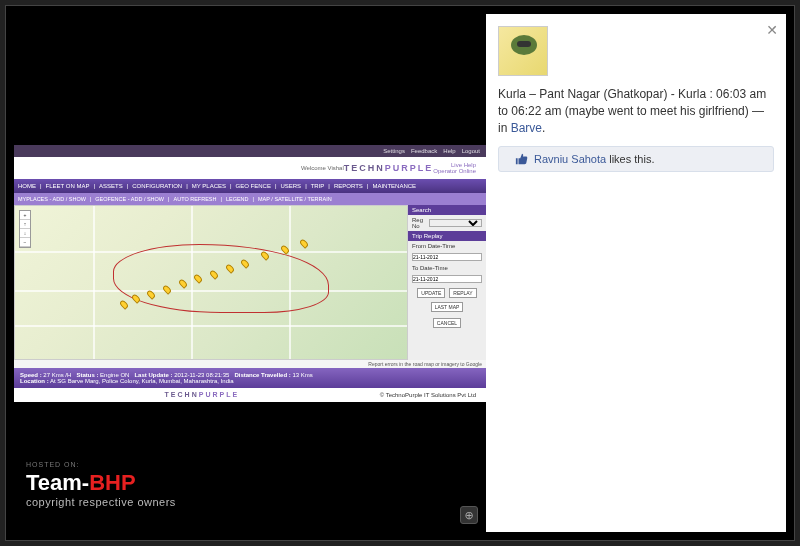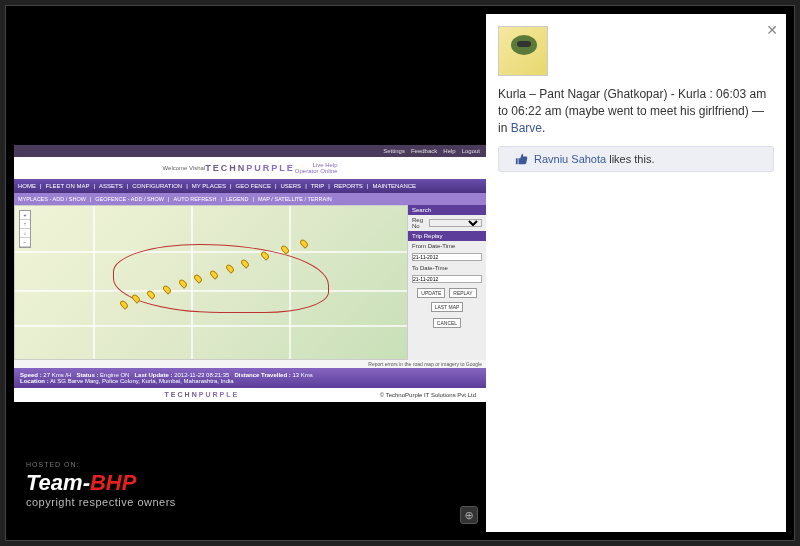--- a/index.html
+++ b/index.html
@@ -4,21 +4,21 @@
 <style>
 *{box-sizing:border-box;margin:0;padding:0;font-family:"Lucida Grande","Tahoma",Verdana,Arial,sans-serif}
 body{background:#222;width:800px;height:546px;position:relative;overflow:hidden}
 .outer{position:absolute;top:5px;left:5px;right:5px;bottom:5px;background:#000;border:1px solid #444}
 .lightbox{position:absolute;top:8px;left:8px;right:8px;bottom:8px;display:flex}
 .photo-side{flex:1;background:#000;display:flex;align-items:center;justify-content:center;position:relative}
 .photo-wrap{width:100%;height:auto;background:#fff;position:relative}
 .app-screenshot{width:100%;font-size:7px;color:#333}
 .app-topbar{background:#4a3a5c;color:#fff;height:12px;display:flex;justify-content:flex-end;align-items:center;padding:0 6px;font-size:6px;gap:6px}
 .app-topbar span{opacity:.8}
-.app-header{background:#fff;height:22px;display:flex;align-items:center;justify-content:center;padding:0 10px}
+.app-header{background:#fff;height:22px;display:flex;align-items:center;justify-content:flex-end;padding:0 10px}
 .welcome{font-size:6px;color:#666}
 .logo{font-size:9px;font-weight:bold;letter-spacing:2px}
 .logo .t1{color:#6b5a8e}
 .logo .t2{color:#8a6bbf}
 .livehelp{font-size:6px;color:#8a6bbf;text-align:right}
 .app-nav{background:#5c3d99;background:linear-gradient(#6b4eb0,#4a3280);color:#fff;height:14px;display:flex;align-items:center;padding:0 4px;font-size:6px;gap:4px}
 .app-nav span{white-space:nowrap}
 .app-subnav{background:#9b7fd1;color:#fff;height:12px;display:flex;align-items:center;padding:0 4px;font-size:5.5px;gap:4px}
 .app-body{display:flex;height:155px}
 .map-area{flex:1;background:#e8eef0;position:relative;overflow:hidden;border:1px solid #ccc}
@@ -52,21 +52,21 @@
 .gear{display:inline-block;width:10px;height:10px;vertical-align:middle;margin-left:2px;color:#999}
 .post-text{font-size:12px;line-height:1.4;color:#333;margin-bottom:10px}
 .post-text .loc{color:#3b5998}
 .actions{font-size:11px;color:#3b5998;margin-bottom:6px}
 .actions span{cursor:pointer}
 .actions .sep{color:#999;margin:0 3px}
 .likes-box{background:#edeff4;border:1px solid #d8dfea;border-radius:3px;padding:5px 16px;font-size:11px;color:#333;display:flex;align-items:center;gap:5px}
 .thumb{width:14px;height:14px;color:#3b5998;fill:#3b5998}
 .likes-box a{color:#3b5998;text-decoration:none}
 .watermark{position:absolute;bottom:24px;left:12px;font-family:Arial,sans-serif}
-.wm1{font-size:22px;font-weight:900;font-style:italic}
+.wm1{font-size:22px;font-weight:900;}
 .wm1 .red{color:#e62020}
 .wm1 .wht{color:#fff}
 .wm2{font-size:11px;color:#bbb;letter-spacing:.5px}
 .hostedon{position:absolute;bottom:64px;left:12px;font-size:7px;color:#777;letter-spacing:1px}
 .zoom-badge{position:absolute;bottom:8px;right:8px;width:18px;height:18px;background:#333;border:1px solid #555;border-radius:3px;display:flex;align-items:center;justify-content:center;color:#aaa;font-size:11px}
 </style>
 </head>
 <body>
 
 <div class="outer">

